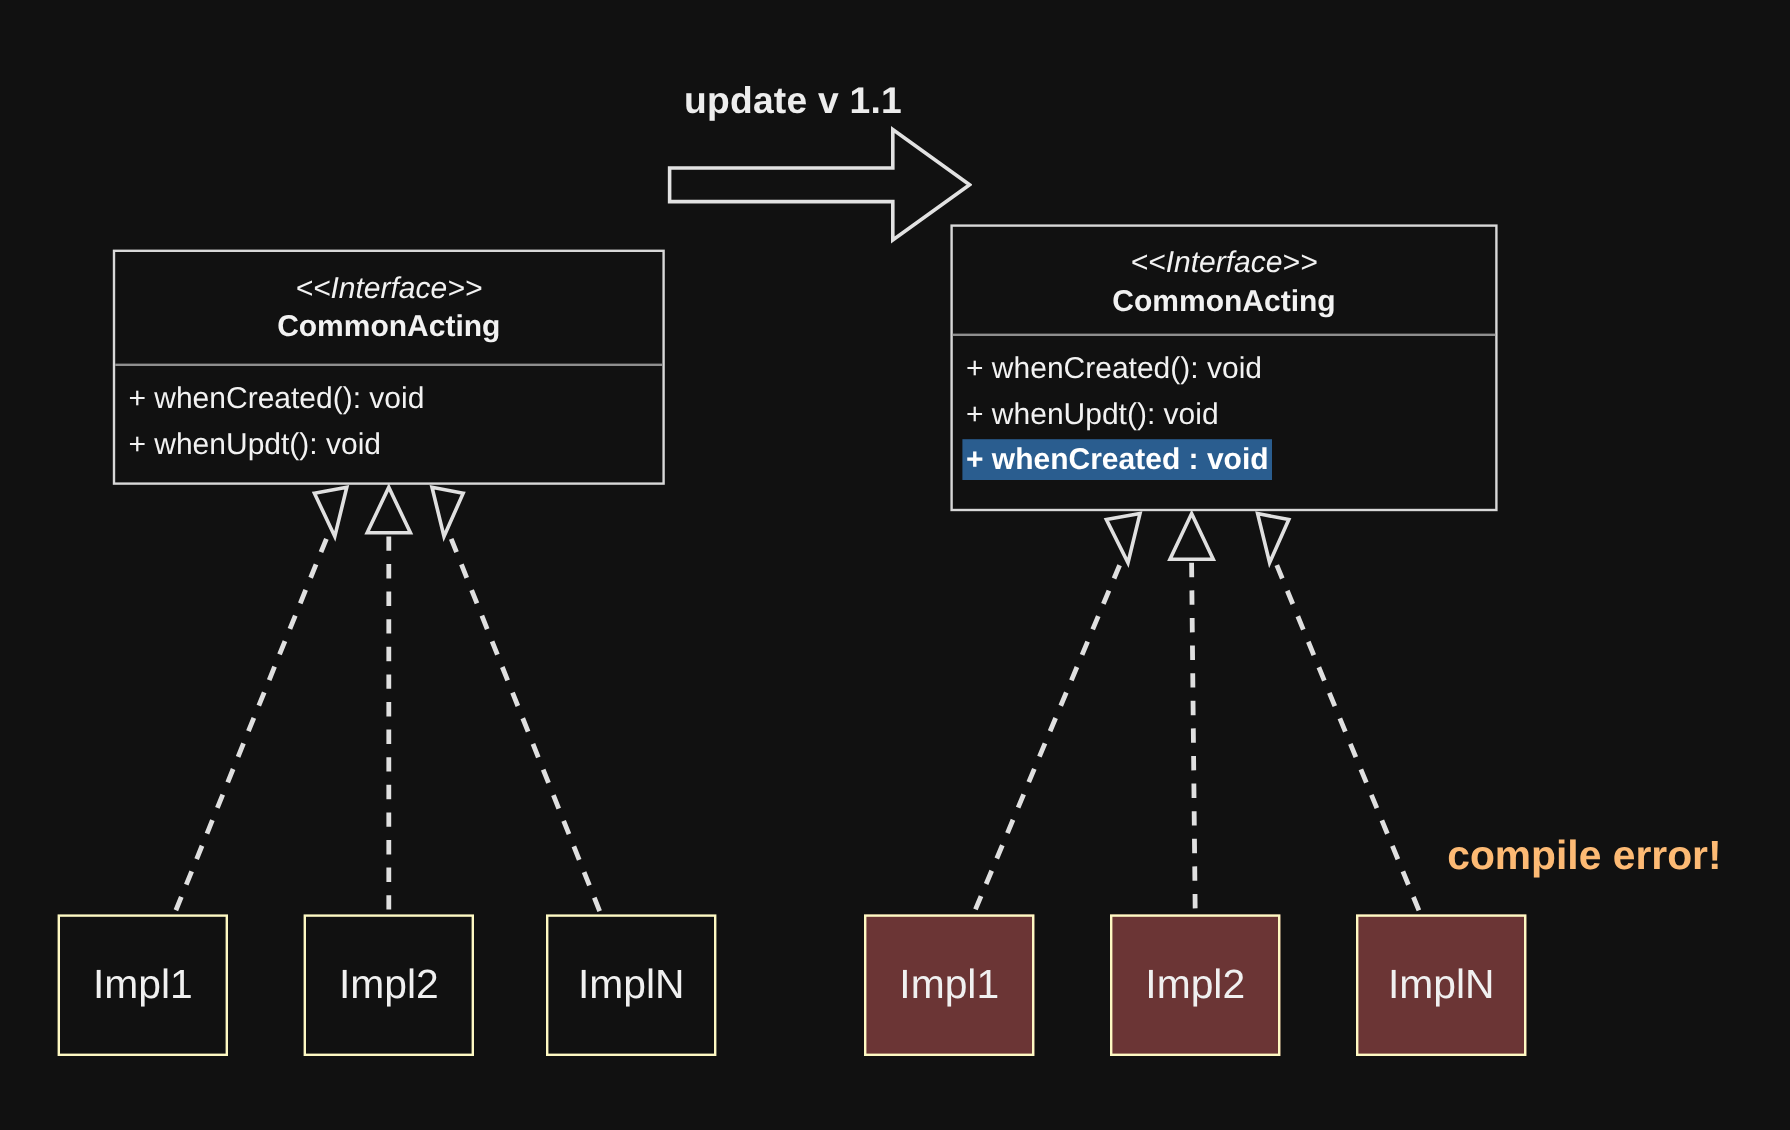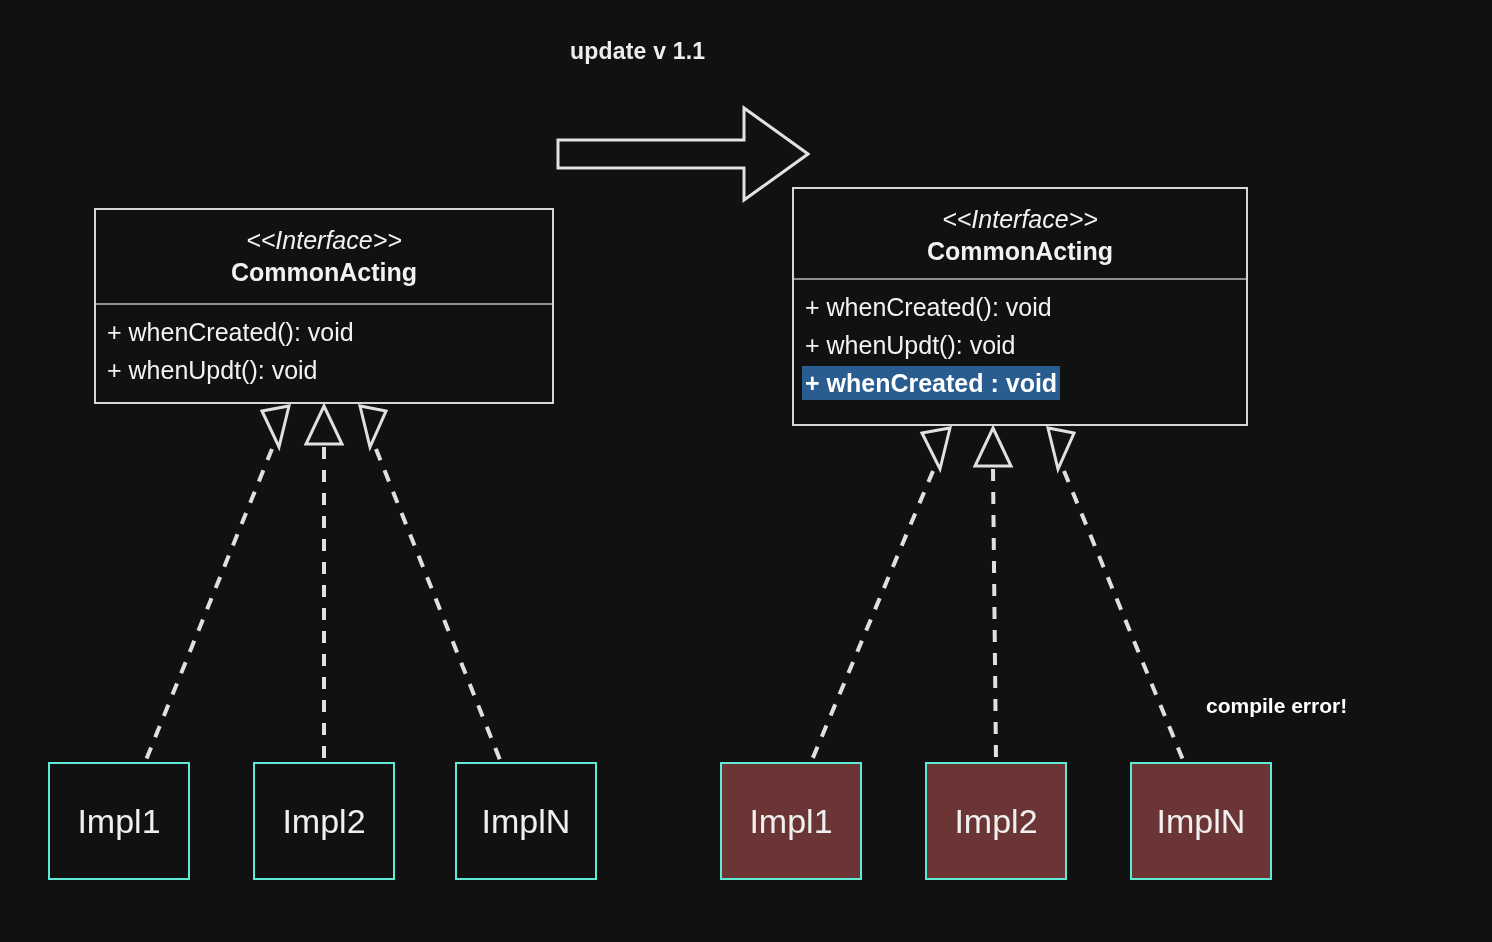--- a/index.html
+++ b/index.html
@@ -18,23 +18,24 @@
     height: 942px;
     background: #111111;
     overflow: hidden;
   }
 
   
   .caption {
     position: absolute;
     color: #ededed;
     font-weight: bold;
-    font-size: 23px;
+    font-size: 31px;
     letter-spacing: 0.2px;
     white-space: nowrap;
+    margin-top: 28px;
   }
   #update-caption { left: 570px; top: 38px; }
 
   
   #update-arrow {
     position: absolute;
     left: 556px;
     top: 104px;
     width: 254px;
     height: 100px;
@@ -85,21 +86,21 @@
   }
 
   #iface-left  { left: 94px;  top: 208px; width: 460px; height: 196px; }
   #iface-left  .uml-header { height: 95px; }
   #iface-right { left: 792px; top: 187px; width: 456px; height: 239px; }
   #iface-right .uml-header { height: 91px; }
 
   
   .impl-box {
     position: absolute;
-    border: 2px solid #5eead4;
+    border: 2px solid #fef9c3;
     box-sizing: border-box;
     width: 142px;
     height: 118px;
     top: 762px;
     display: flex;
     align-items: center;
     justify-content: center;
   }
   .impl-box.plain { background: #111111; }
   .impl-box.error { background: #6b3535; }
@@ -123,23 +124,23 @@
     width: 1492px;
     height: 942px;
     pointer-events: none;
   }
 
   
   #compile-error {
     position: absolute;
     left: 1206px;
     top: 694px;
-    color: #ffffff;
-    font-weight: bold;
-    font-size: 21px;
+    color: #fdba74;
+    font-weight: bold;
+    font-size: 34px;
     white-space: nowrap;
   }
 </style>
 </head>
 <body>
 
 <div id="canvas">
 
   <div class="caption" id="update-caption">update v 1.1</div>
 

